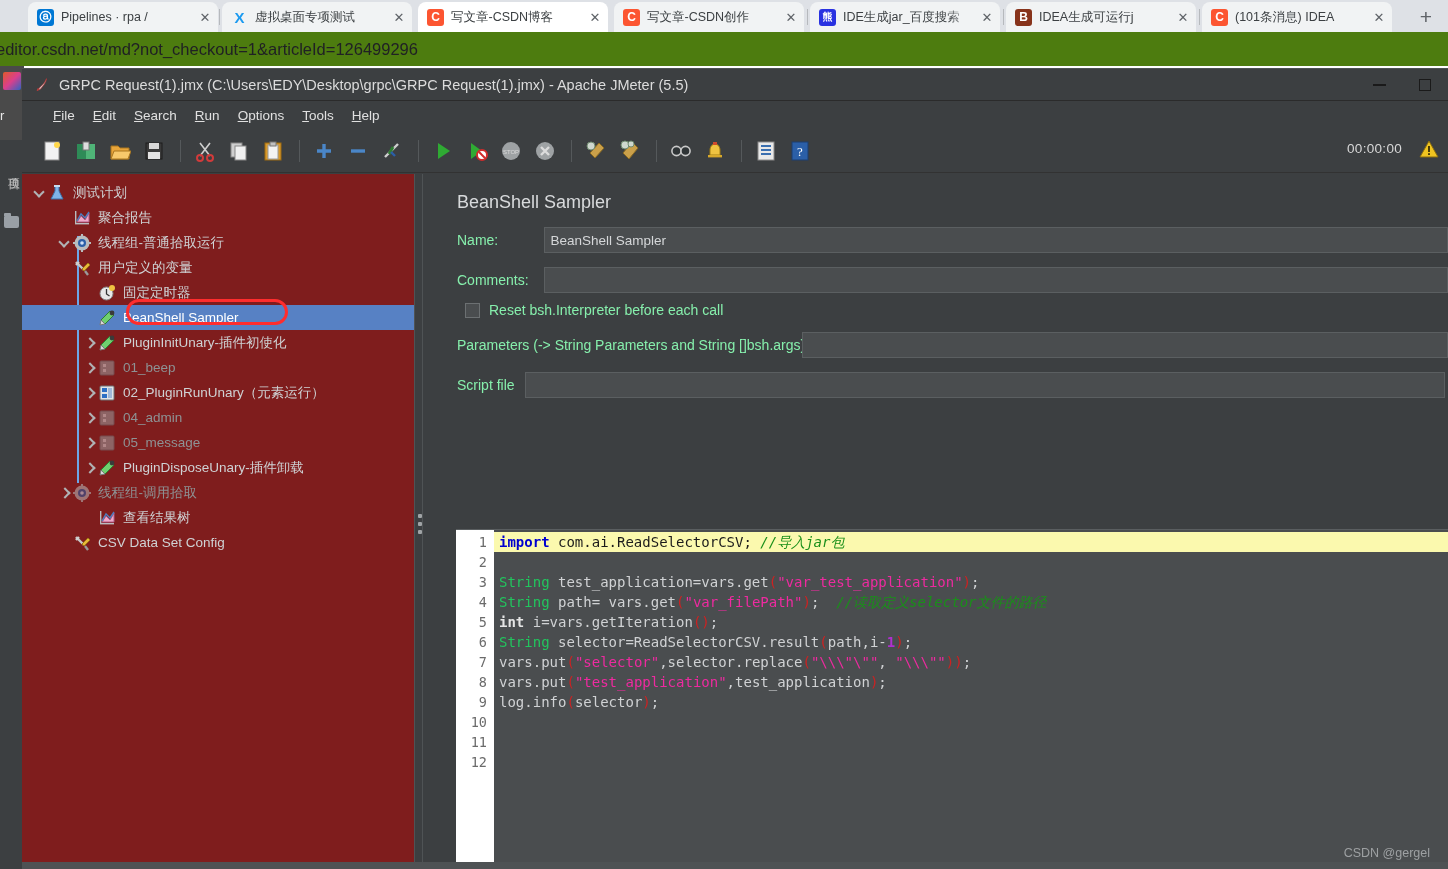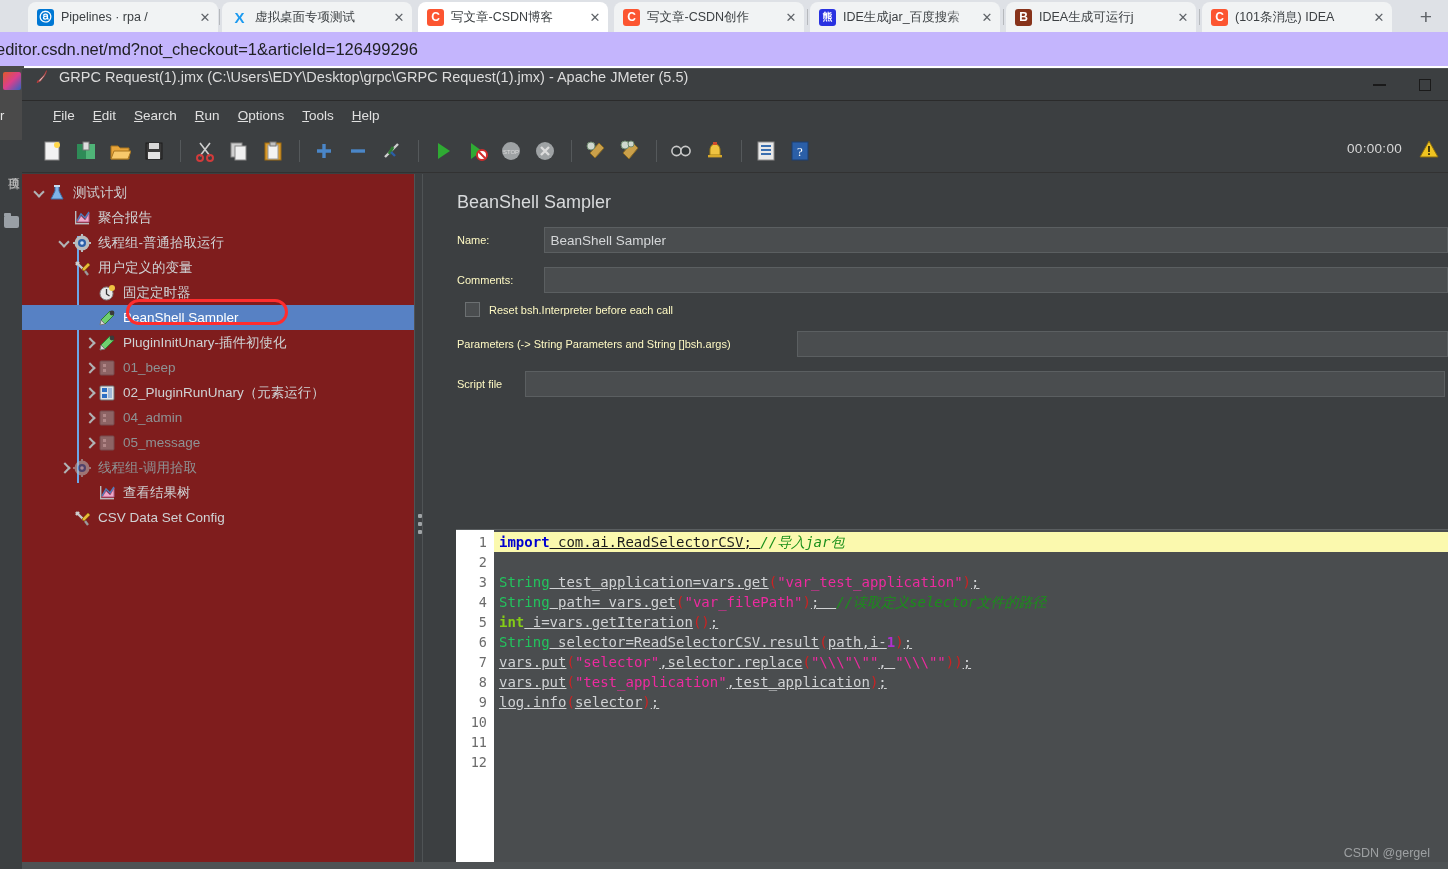--- a/index.html
+++ b/index.html
@@ -50,21 +50,21 @@
     background: #b6b9bd;
   }
   .newtab-btn {
     position: absolute; right: 8px; top: 4px;
     width: 28px; height: 26px;
     display: flex; align-items: center; justify-content: center;
     color: #5f6368; font-size: 21px; font-weight: 300;
   }
   .browser-urlbar {
     position: absolute; left: 0; top: 32px; width: 1448px; height: 34px;
-    background: #c4b5fd;
+    background: #4d7c0f;
     display: flex; align-items: center;
   }
   .url-text {
     font-size: 16.5px; color: #202124;
     padding-left: 0px; margin-left: -4px;
     white-space: nowrap;
     font-family: "Liberation Sans", sans-serif;
   }
 
   
@@ -106,21 +106,21 @@
   
   .jm-window {
     position: absolute; left: 22px; top: 68px;
     width: 1426px; height: 801px;
     background: #3c3f41;
     border-top: 1px solid #4e5254;
   }
   .jm-titlebar {
     position: relative; height: 32px;
     background: #3c3f41;
-    display: flex; align-items: flex-start;
+    display: flex; align-items: center;
     border-bottom: 1px solid #2b2b2b;
   }
   .jm-title-icon {
     width: 16px; height: 16px; margin-left: 12px; margin-right: 9px;
     position: relative; flex: 0 0 16px;
   }
   .jm-title-text {
     font-size: 14.5px; color: #dcdcdc;
     white-space: nowrap;
   }
@@ -241,21 +241,21 @@
   }
   .panel-title {
     font-size: 18px; color: #d8dadc;
     padding: 18px 0 0 32px;
   }
   .form-row {
     display: flex; align-items: center;
     margin-top: 14px; padding-left: 32px;
   }
   .form-label {
-    font-size: 11px; color: #fef9c3;
+    font-size: 14px; color: #86efac;
     white-space: nowrap;
   }
   .form-input {
     background: #4a4d4f;
     border: 1px solid #5b5f61;
     height: 26px;
     font-size: 13.5px; color: #d5d7d9;
     display: flex; align-items: center;
     padding: 0 6px;
   }
@@ -298,27 +298,27 @@
     font-family: "DejaVu Sans Mono", monospace;
     font-size: 14px;
     line-height: 20px;
     white-space: pre;
     color: #d0d2d4;
     position: relative;
   }
   .code-line { height: 20px; padding-left: 5px; }
   .code-line.hl { background: #fbf9ae; color: #000; }
   .tok-kw   { color: #0000cf; font-weight: bold; }
-  .tok-kw2  { color: #84cc16; font-weight: bold; }
+  .tok-kw2  { color: #e5e5e5; font-weight: bold; }
   .tok-type { color: #22c55e; }
   .tok-str  { color: #ee2aa0; }
   .tok-paren{ color: #cc2222; }
   .tok-num  { color: #b030d0; font-weight: bold; }
   .tok-cmt  { color: #1a8f1a; font-style: italic; }
-  .tok-plain{ color: #d0d2d4; text-decoration: underline; }
+  .tok-plain{ color: #d0d2d4; }
   .hl .tok-plain { color: #1b1b1b; }
 
   .watermark {
     position: absolute; right: 18px; bottom: 10px;
     font-size: 12.5px; color: #9da0a2;
   }
   .statusbar {
     position: absolute; left: 0; bottom: 0;
     width: 1426px; height: 8px;
     background: #4e5254;
@@ -692,20 +692,32 @@
               <div style="width: 58px; flex: 0 0 auto; height: 1px;"></div>
               <div class="tree-toggle">
                 <span class="chev"></span>
               </div>
               <div class="tree-icon" style="opacity: 0.55;"><svg width="18" height="18">
                   <rect x="2" y="2" width="14" height="14" rx="1" fill="#9a9ea0" stroke="#6f7375"></rect>
                   <rect x="5" y="5" width="3" height="3" fill="#d8dcde"></rect>
                   <rect x="5" y="10" width="3" height="3" fill="#d8dcde"></rect>
                 </svg></div>
               <div class="tree-label dim">05_message</div>
+            </div>
+            <div class="tree-row">
+              <div style="width: 58px; flex: 0 0 auto; height: 1px;"></div>
+              <div class="tree-toggle">
+                <span class="chev"></span>
+              </div>
+              <div class="tree-icon"><svg width="18" height="18">
+                  <path d="M12 2l4 4-9 9-4-4z" fill="#6fd06f" stroke="#2f7d32"></path>
+                  <path d="M3 11l-1 5 5-1z" fill="#d8d8d8" stroke="#7a7a7a"></path>
+                  <circle cx="14" cy="4" r="2.4" fill="#3a3a3a"></circle>
+                </svg></div>
+              <div class="tree-label">PluginDisposeUnary-插件卸载</div>
             </div>
             <div class="tree-row">
               <div style="width: 33px; flex: 0 0 auto; height: 1px;"></div>
               <div class="tree-toggle">
                 <span class="chev"></span>
               </div>
               <div class="tree-icon" style="opacity: 0.55;"><svg width="18" height="18">
                   <circle cx="9" cy="9" r="7.5" fill="#b9bcbe"></circle>
                   <circle cx="9" cy="9" r="4" fill="#2b5fa8"></circle>
                   <circle cx="9" cy="9" r="1.8" fill="#cfe0f5"></circle>

